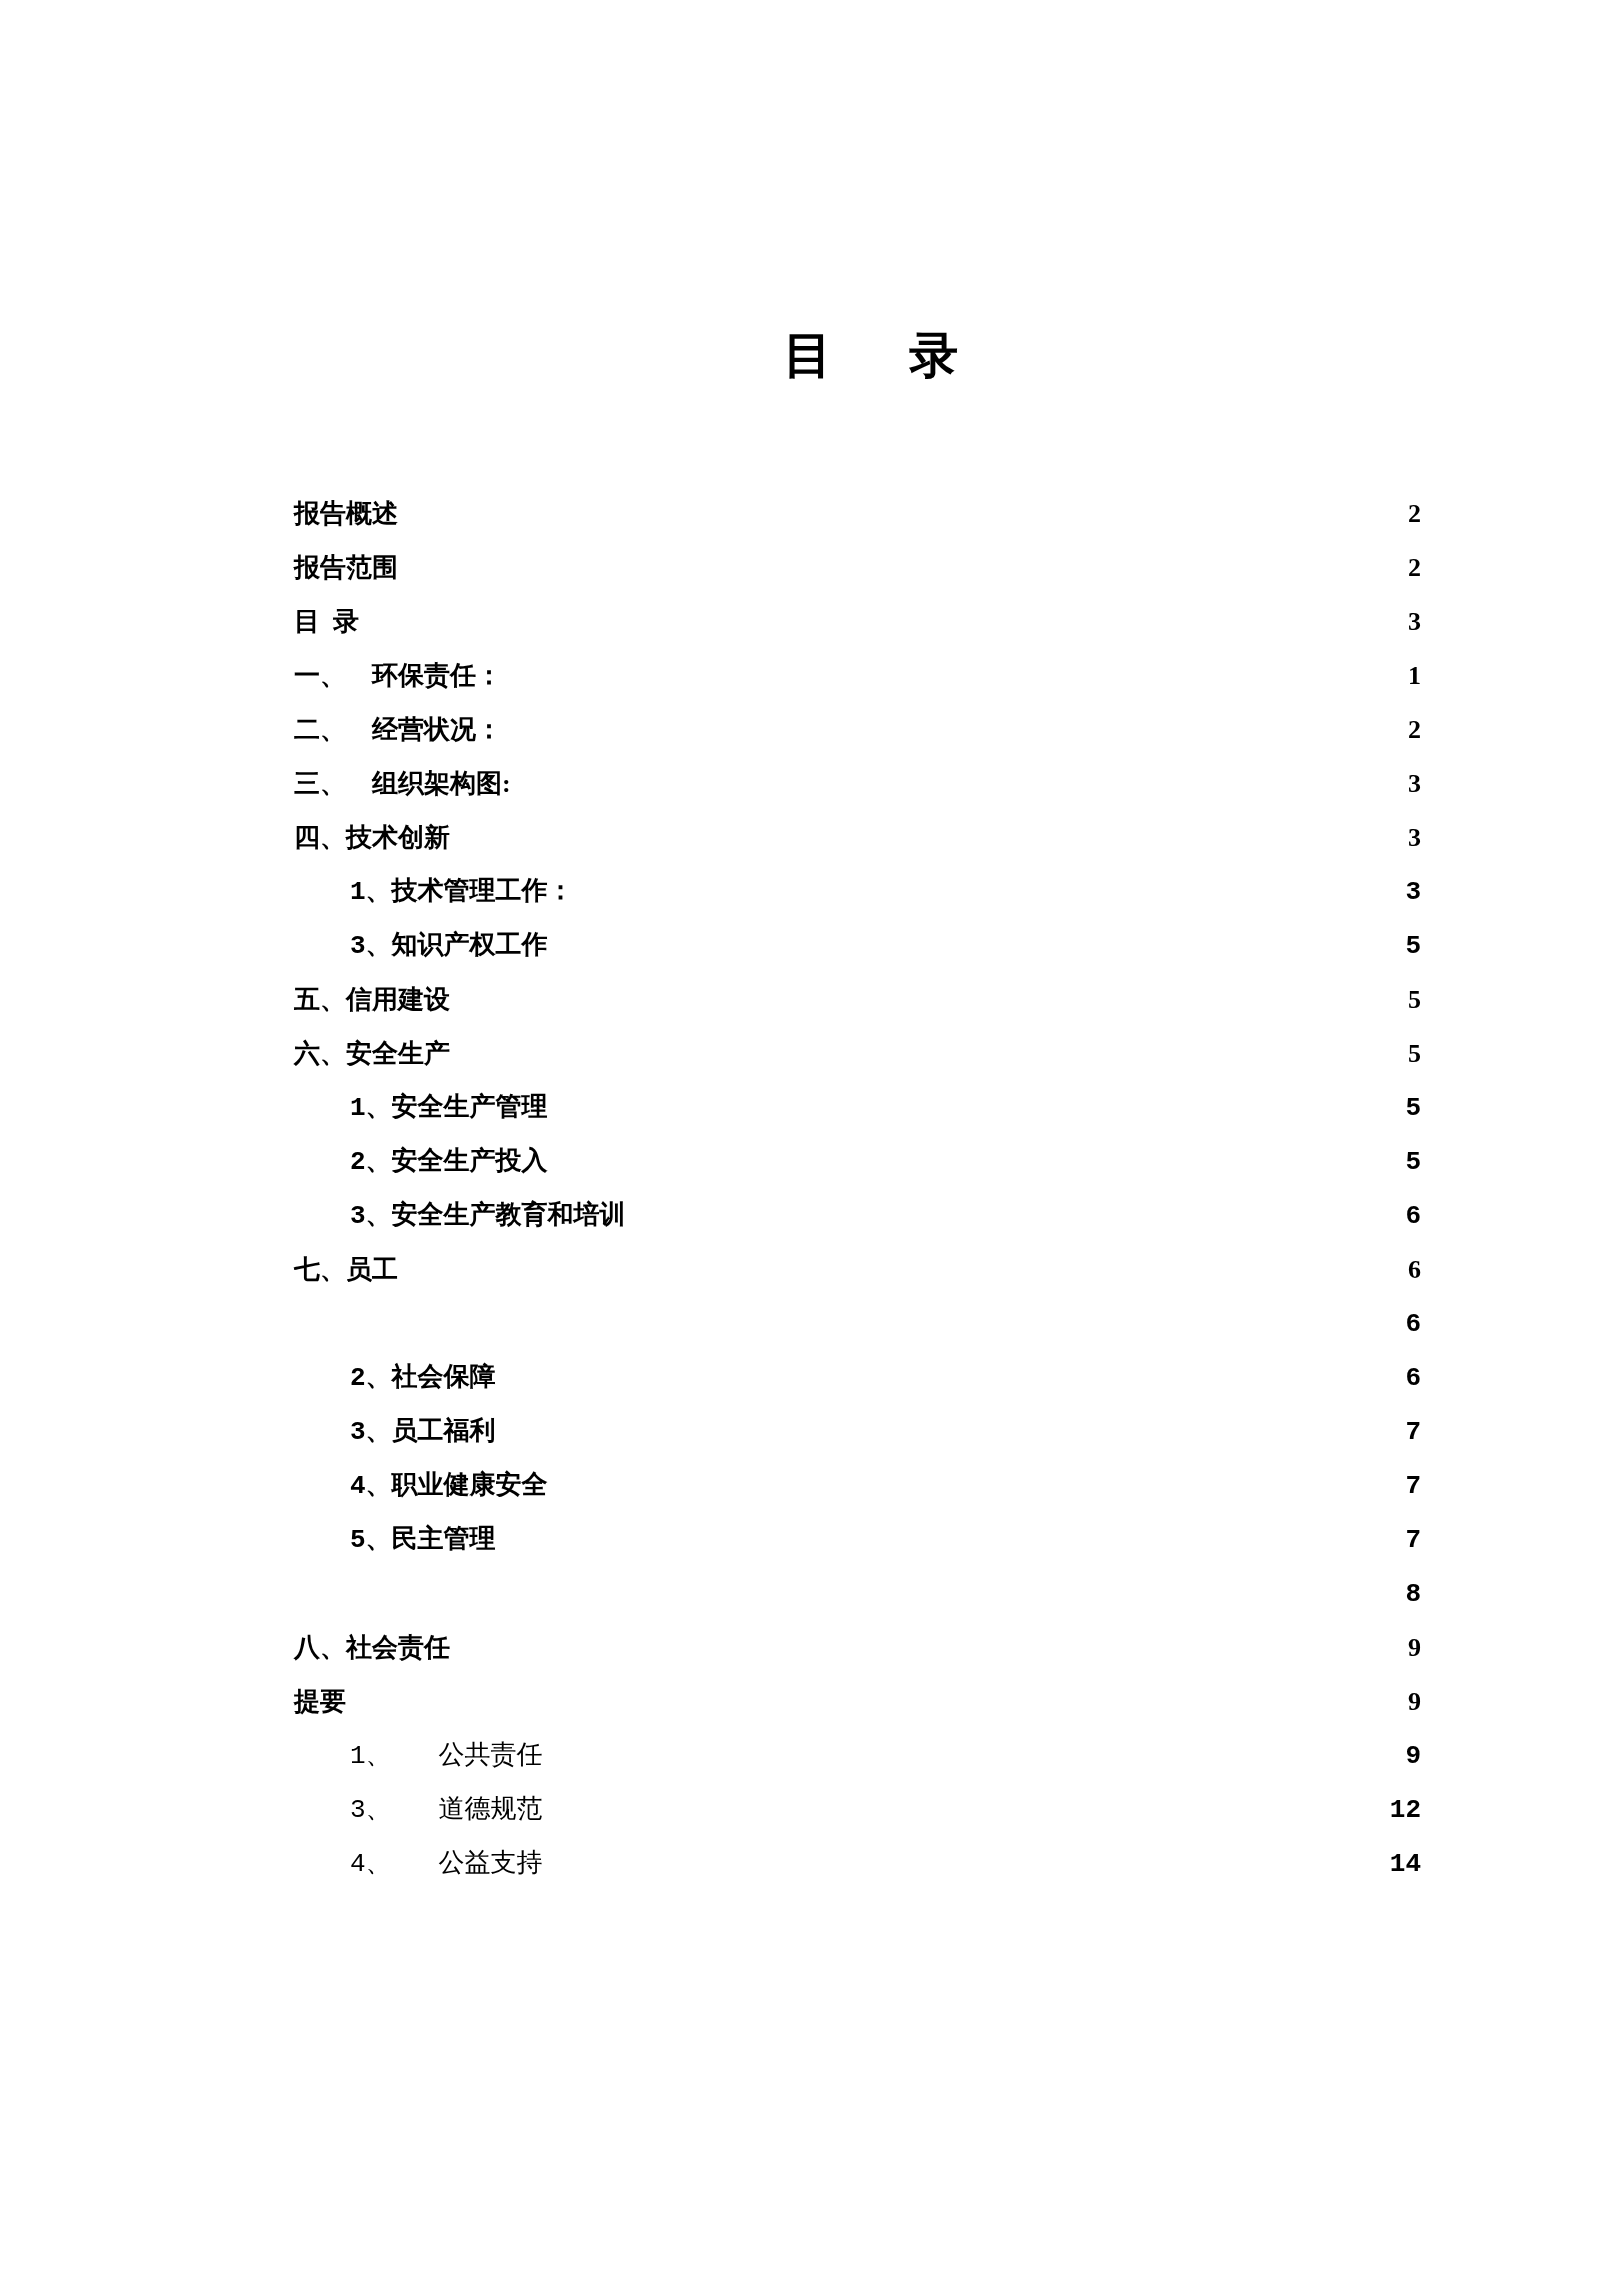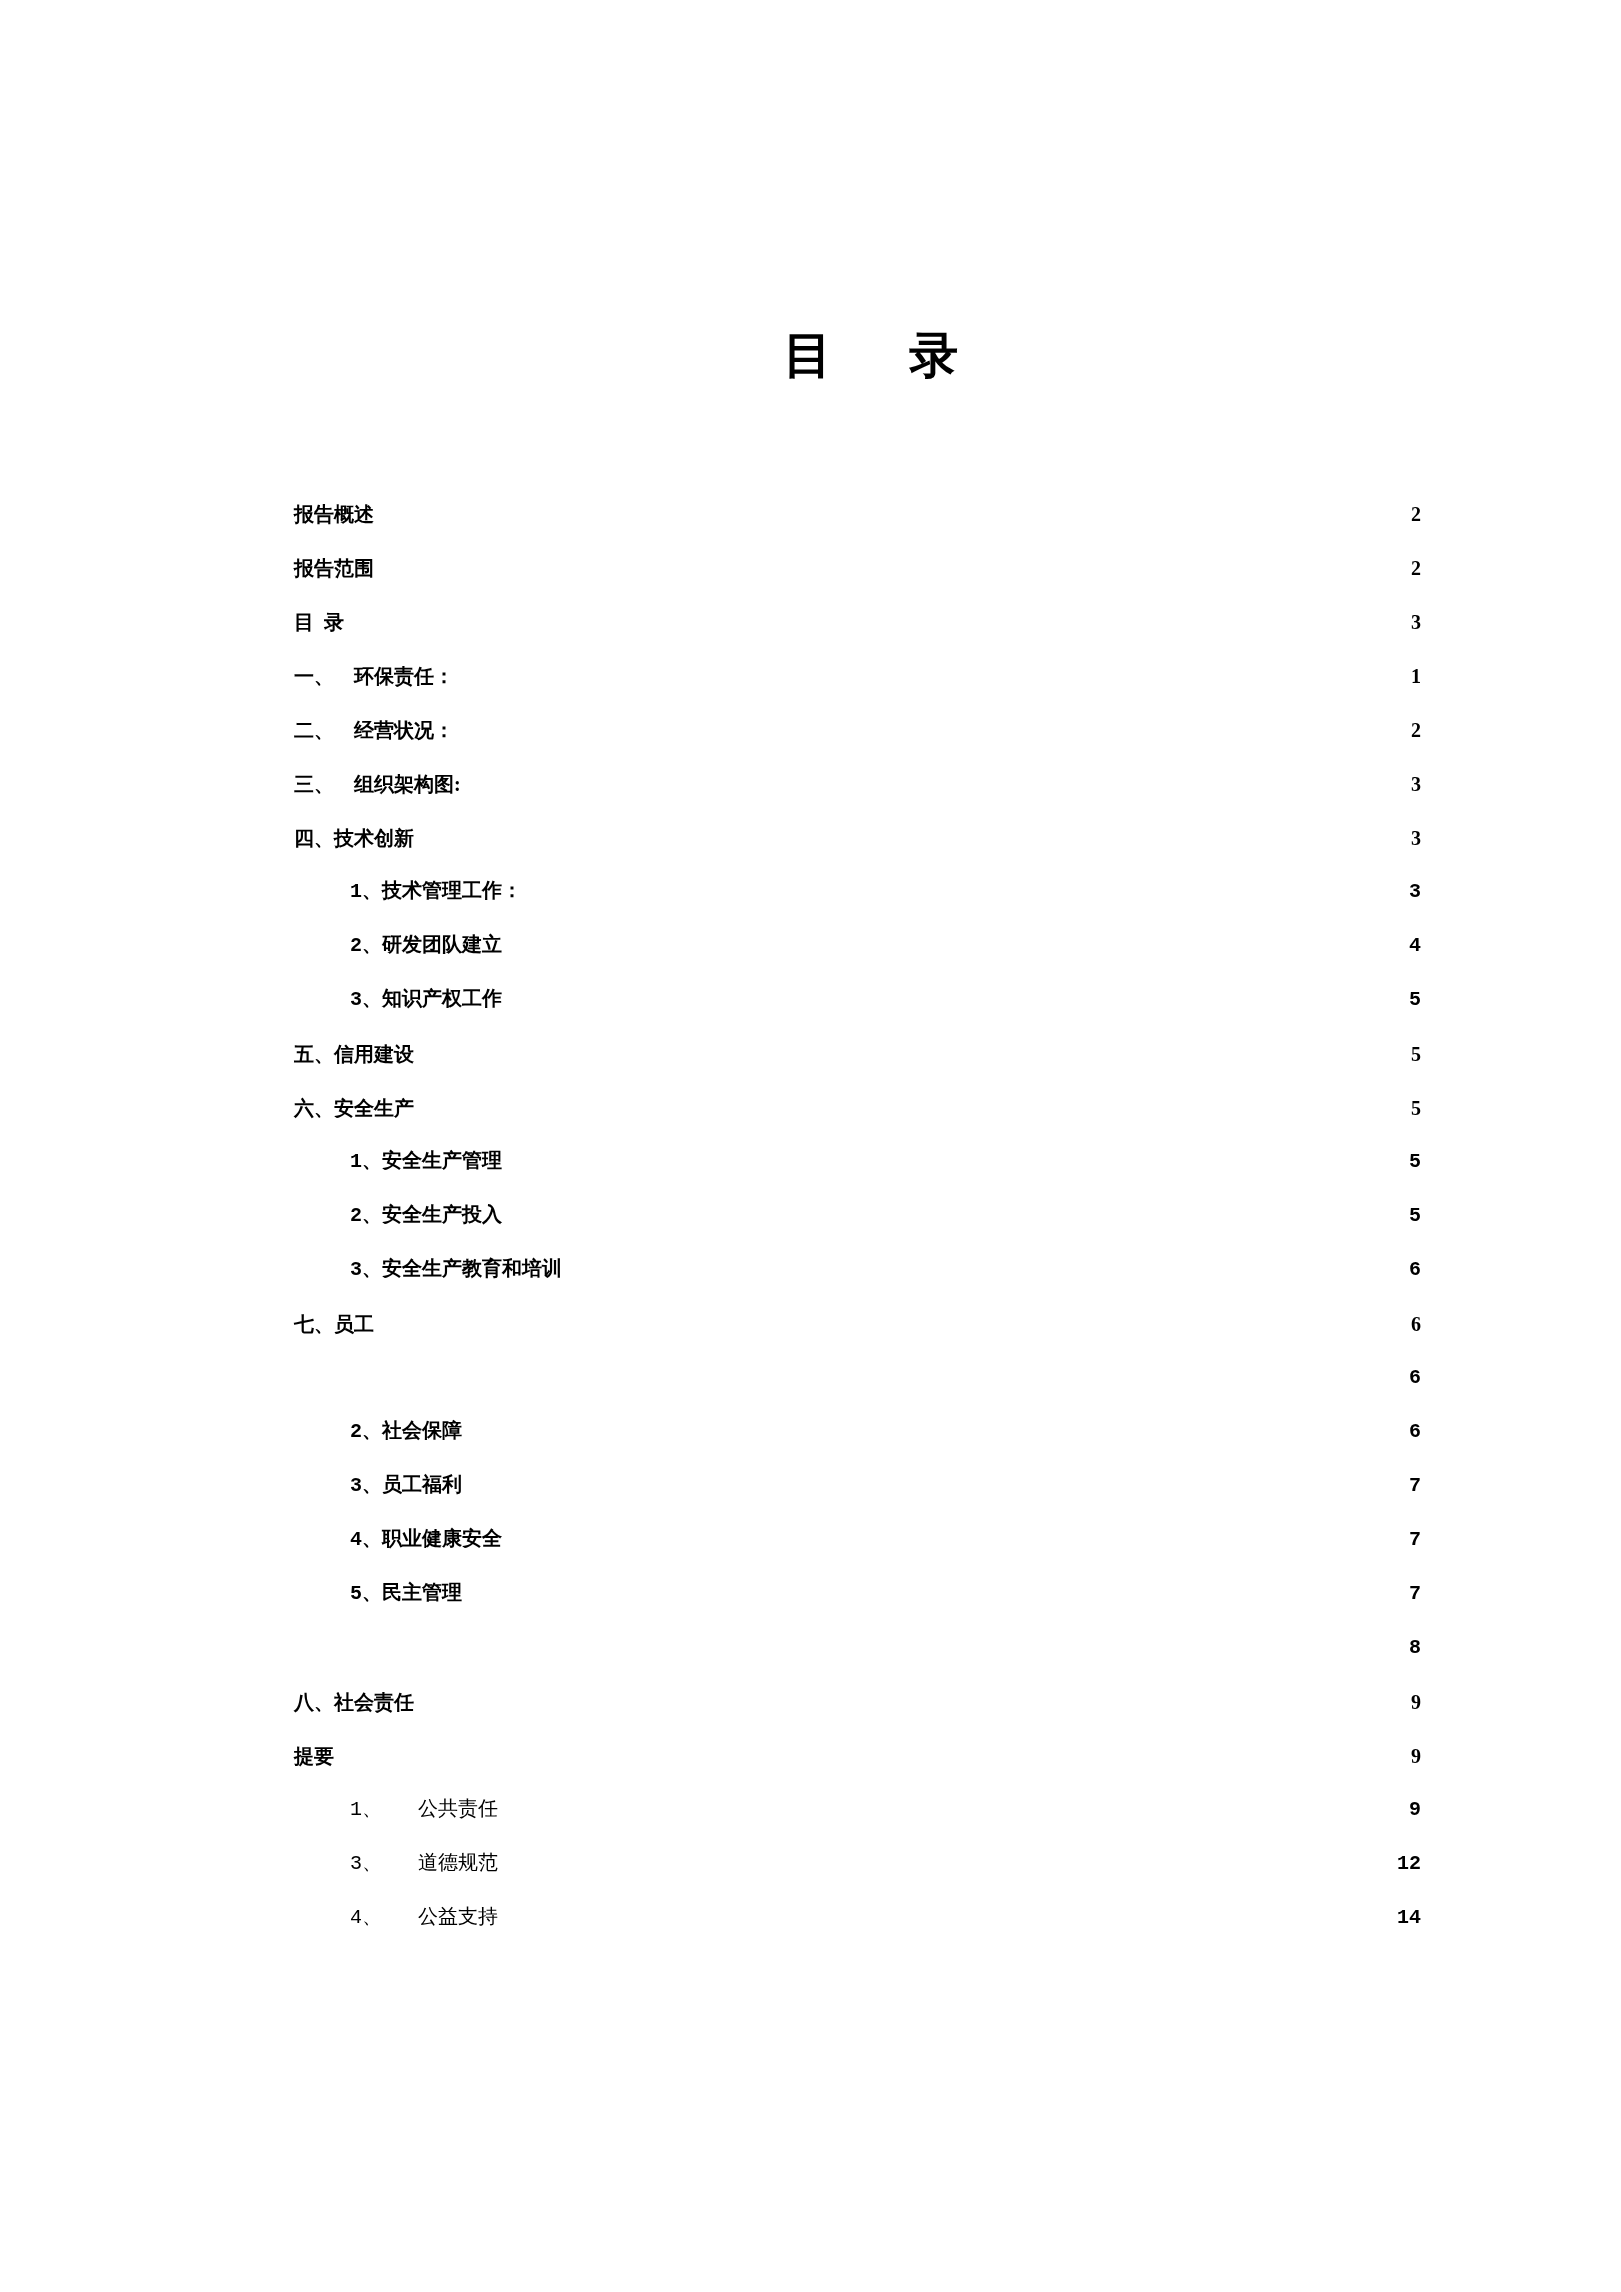--- a/index.html
+++ b/index.html
@@ -36,21 +36,21 @@
     letter-spacing: 1px;
   }
   .toc {
     margin-top: 101px;
   }
   .toc-row {
     display: flex;
     align-items: flex-end;
     height: 54px;
     line-height: 54px;
-    font-size: 20px;
+    font-size: 26px;
     font-weight: 700;
   }
   .toc-row.w-normal,
   .toc-row.w-normal .toc-label {
     font-weight: 400;
     gap: 39px;
   }
   .toc-row.indent-1 {
     padding-left: 56px;
     font-family: Liberation Mono, monospace;
@@ -125,25 +125,20 @@
     <span class="toc-leader"></span>
     <span class="toc-page">3</span>
   </div>
 
   <div class="toc-row indent-1 w-bold">
     <span class="toc-label">1、技术管理工作：  </span>
     <span class="toc-leader"></span>
     <span class="toc-page">3</span>
   </div>
 
-  <div class="toc-row indent-1 w-bold">
-    <span class="toc-label">2、研发团队建立</span>
-    <span class="toc-leader"></span>
-    <span class="toc-page">4</span>
-  </div>
 
   <div class="toc-row indent-1 w-bold">
     <span class="toc-label">3、知识产权工作 </span>
     <span class="toc-leader"></span>
     <span class="toc-page">5</span>
   </div>
 
   <div class="toc-row indent-0 w-bold">
     <span class="toc-label">五、信用建设 </span>
     <span class="toc-leader"></span>

